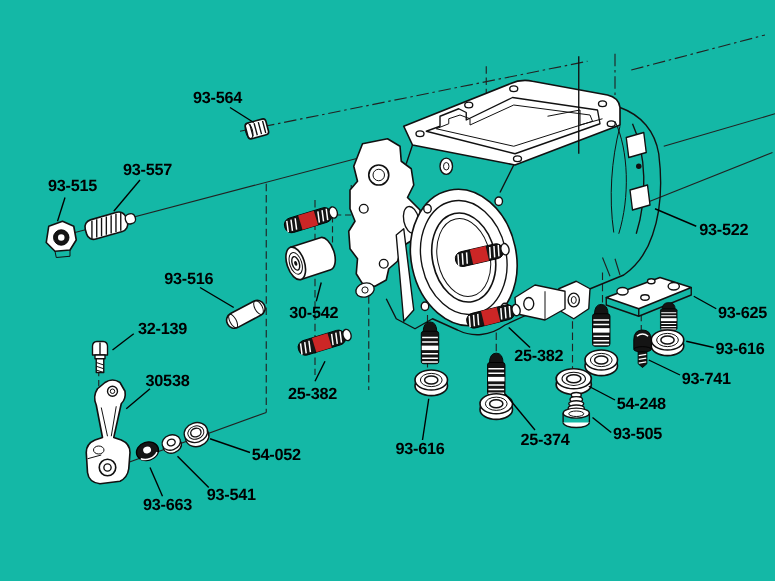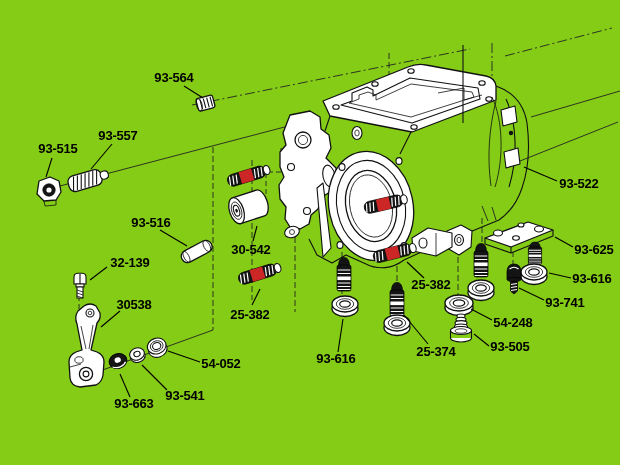--- a/index.html
+++ b/index.html
@@ -1,16 +1,16 @@
 <!DOCTYPE html>
 <html><head>
 <meta charset="utf-8">
 <style>
   html,body{margin:0;padding:0;background:#fff;}
-  .stage{position:relative;width:620px;height:465px;background:#84cc16;overflow:hidden;
+  .stage{position:relative;width:620px;height:465px;background:#14b8a6;overflow:hidden;
          font-family:"Liberation Sans",sans-serif;text-decoration:underline;}
   svg{display:block;}
   .lbl{font:bold 13px "Liberation Sans",sans-serif;fill:#000;letter-spacing:-0.2px;}
   .o{fill:#fff;stroke:#111;stroke-width:1.3;stroke-linejoin:round;}
   .o2{fill:#fff;stroke:#111;stroke-width:1.1;stroke-linejoin:round;}
   .n{fill:none;stroke:#111;stroke-width:1.1;stroke-linejoin:round;}
   .t{fill:none;stroke:#111;stroke-width:0.8;}
   .ph{fill:none;stroke:#222;stroke-width:0.9;}
   .ld{fill:none;stroke:#000;stroke-width:1.1;}
   .dk{fill:#141414;stroke:#000;stroke-width:0.7;}

